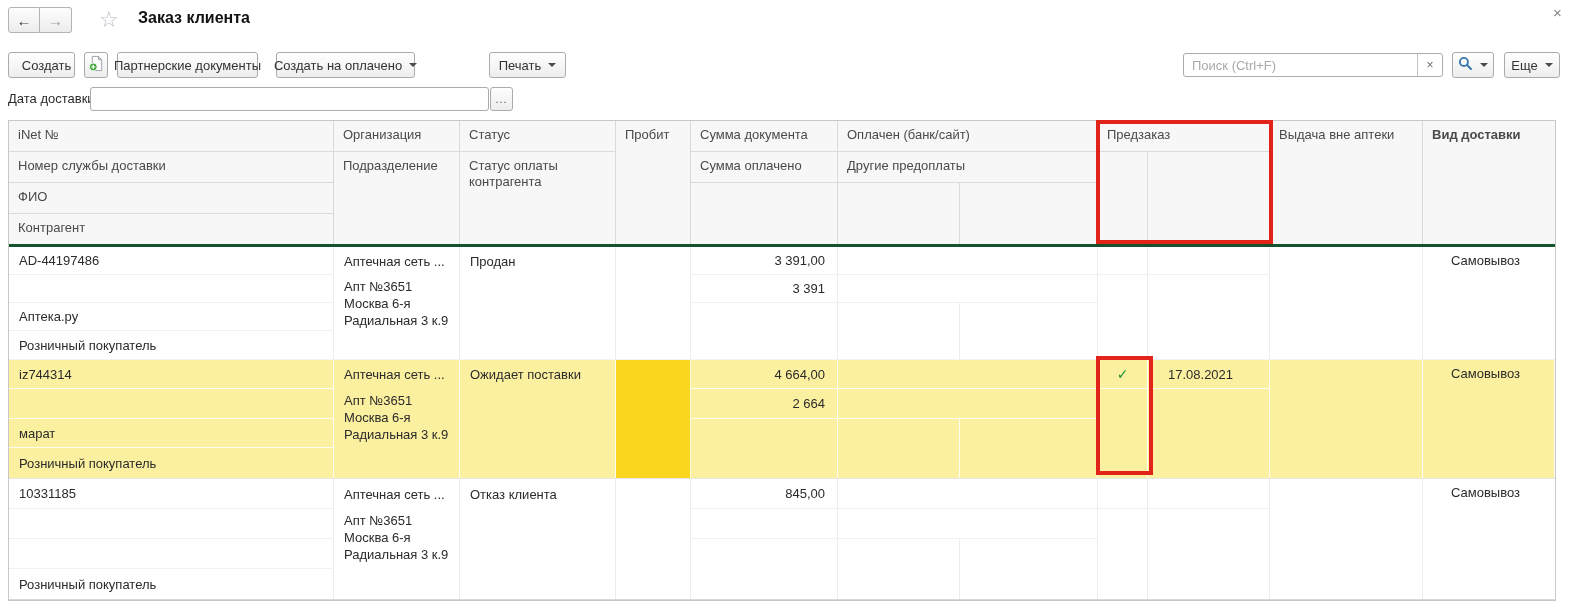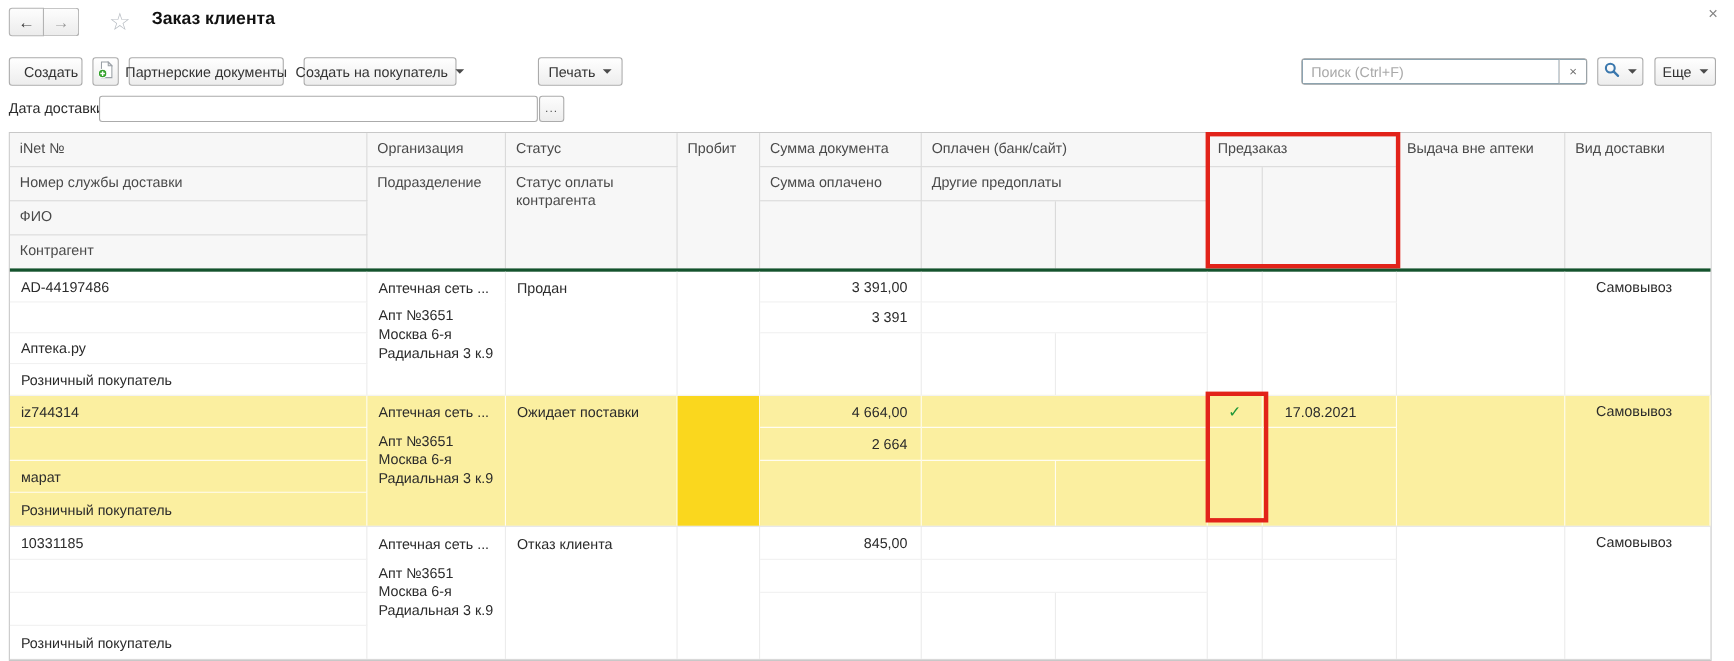--- a/index.html
+++ b/index.html
@@ -19,21 +19,21 @@
 
   
   .btn { position:absolute; top:52px; height:26px; background:linear-gradient(#ffffff,#ededed);
          border:1px solid #ababab; border-radius:3px; display:flex; align-items:center; justify-content:center;
          color:#333; padding:0 10px; cursor:pointer; white-space:nowrap; }
   .caret { width:0; height:0; border-left:4px solid transparent; border-right:4px solid transparent;
            border-top:4px solid #4a4a4a; display:inline-block; margin-left:7px; }
   .icon-btn { padding:0 3px; }
 
   .search-wrap { position:absolute; left:1183px; top:53px; width:260px; height:24px; display:flex;
-                 border:1px solid #ababab; border-radius:3px; background:#0c4a6e; overflow:hidden; }
+                 border:1px solid #ababab; border-radius:3px; background:#7dd3fc; overflow:hidden; }
   .search-wrap input { flex:1; border:none; outline:none; padding:0 8px; font-size:13px; color:#333;
                        font-family:"Liberation Sans","DejaVu Sans",sans-serif; }
   .search-wrap input::placeholder { color:#a9a9a9; }
   .search-clear { width:25px; border-left:1px solid #c2c2c2; display:flex; align-items:center; justify-content:center;
                   color:#6e6e6e; font-size:12px; cursor:pointer; background:#fff; }
   .search-btn { left:1452px; width:42px; padding:0 6px; }
   .more-btn { left:1504px; width:56px;text-align:center; }
 
   
   .filter-label { position:absolute; left:8px; top:87px; line-height:24px; color:#2b2b2b; }
@@ -104,21 +104,21 @@
         <path d="M11 1.5 l3.5 3.5 h-3.5 z" fill="#e8eaed" stroke="#9aa0a6"></path>
         <circle cx="5.6" cy="12.6" r="4.1" fill="#34A12B" stroke="#ffffff"></circle>
         <path d="M5.6 10.4 v4.4 M3.4 12.6 h4.4" stroke="#ffffff" stroke-width="1.4"></path>
       </svg>
     </span>
   </div>
   <div class="btn" style="left:117px; width:141px;">
     <span>Партнерские документы</span>
   </div>
   <div class="btn" style="left:276px; width:139px;">
-    <span>Создать на покупатель</span>
+    <span>Создать на оплачено</span>
     <span class="caret"></span>
   </div>
   <div class="btn" style="left:489px; width:77px;">
     <span>Печать</span>
     <span class="caret"></span>
   </div>
 
   <div class="search-wrap">
     <input type="text" placeholder="Поиск (Ctrl+F)" style="">
     <div class="search-clear">
@@ -168,21 +168,21 @@
       <div class="hc" style="grid-area:1/6/2/8;">Оплачен (банк/сайт)</div>
       <div class="hc" style="grid-area:2/6/3/8;">Другие предоплаты</div>
       <div class="hc" style="grid-area:3/6/5/7; border-bottom:none;"></div>
       <div class="hc" style="grid-area:3/7/5/8; border-bottom:none;"></div>
 
       <div class="hc" style="grid-area:1/8/2/10;">Предзаказ</div>
       <div class="hc" style="grid-area:2/8/5/9; border-bottom:none;"></div>
       <div class="hc" style="grid-area:2/9/5/10; border-bottom:none;"></div>
 
       <div class="hc" style="grid-area:1/10/5/11; border-bottom:none;">Выдача вне аптеки</div>
-      <div class="hc lastcol" style="grid-area:1/11/5/12; border-bottom:none;">Вид доставки</div>
+      <div class="hc lastcol" style="grid-area:1/11/5/12; border-bottom:none;font-weight:bold;">Вид доставки</div>
     </div>
 
     <div class="grid grow r1">
       <div class="bc subline vcenter1" style="grid-area:1/1/2/2;">AD-44197486</div>
       <div class="bc subline" style="grid-area:2/1/3/2;"></div>
       <div class="bc subline vcenter1" style="grid-area:3/1/4/2;">Аптека.ру</div>
       <div class="bc vcenter1" style="grid-area:4/1/5/2;">Розничный покупатель</div>
       <div class="bc vcenter1" style="grid-area:1/2/2/3;">Аптечная сеть ...</div>
       <div class="bc wrapcell" style="grid-area:2/2/5/3;">Апт №3651 Москва 6-я Радиальная 3 к.9</div>
       <div class="bc vcenter1" style="grid-area:1/3/2/4;">Продан</div>

